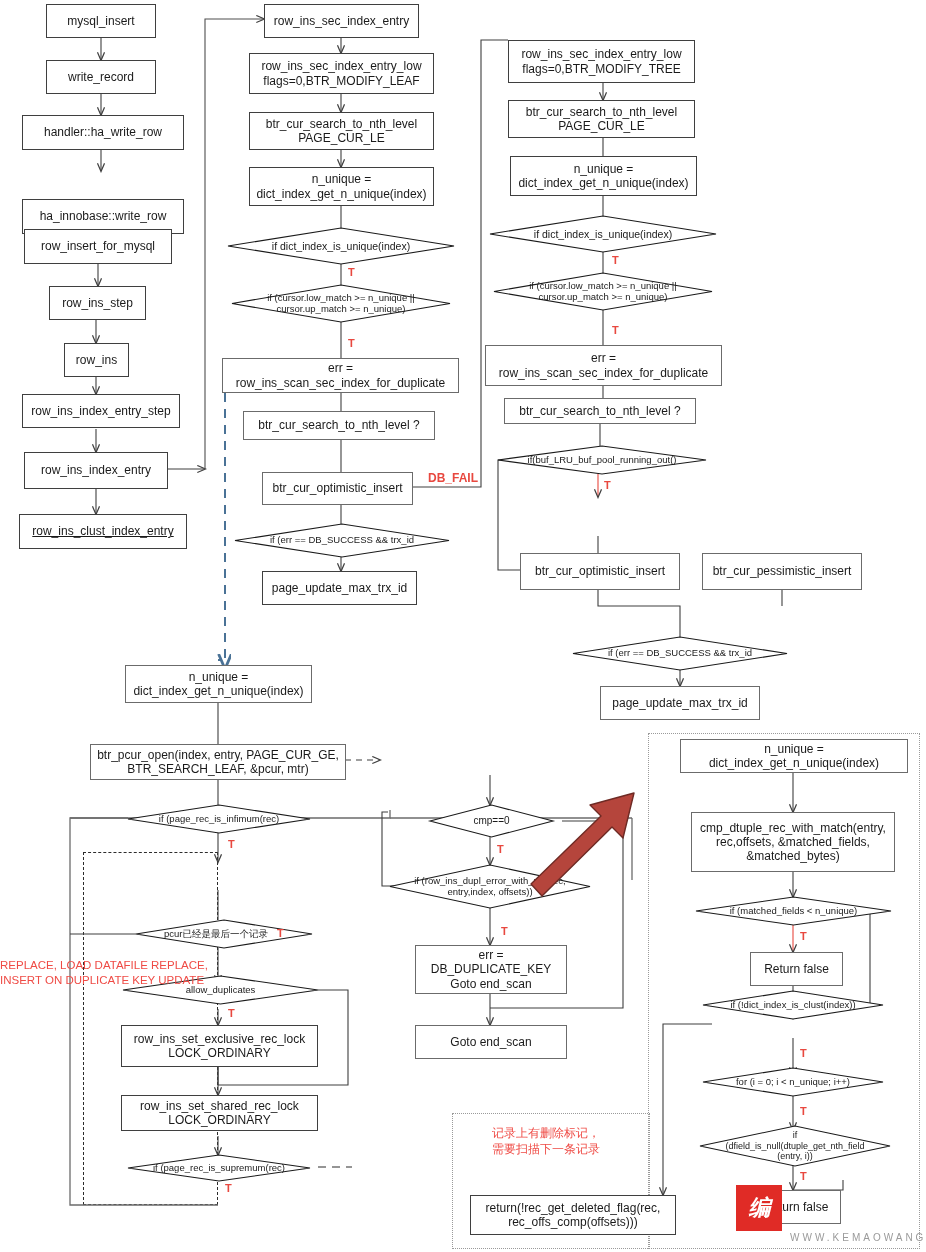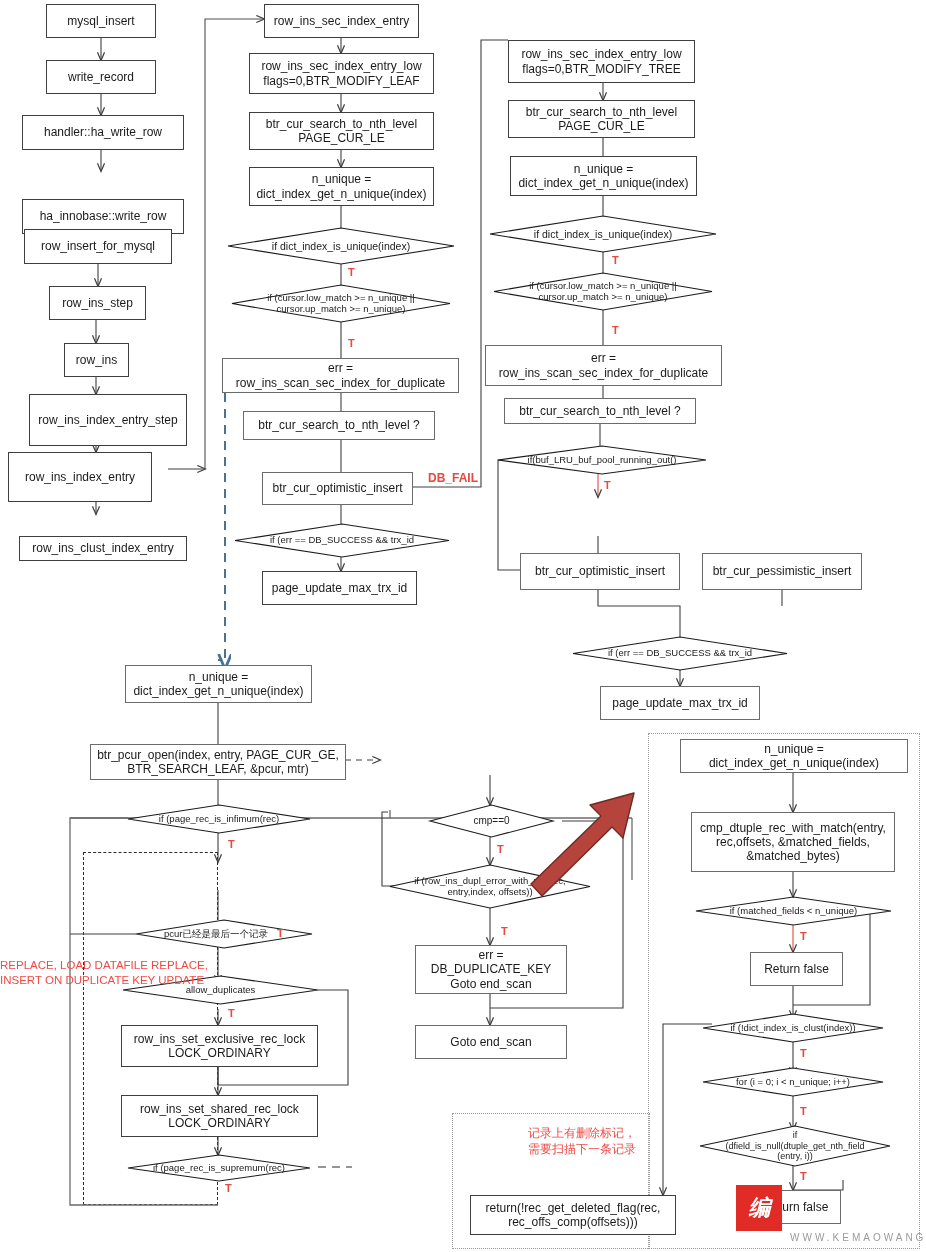--- a/index.html
+++ b/index.html
@@ -248,23 +248,23 @@
     </g>
   </svg>
 
   <div class="node" style="left:46px; top:4px; width:110px; height:34px; font-size:12px;">mysql_insert</div>
   <div class="node" style="left:46px; top:60px; width:110px; height:34px; font-size:12px;">write_record</div>
   <div class="node" style="left:22px; top:115px; width:162px; height:35px; font-size:12px;">handler::ha_write_row</div>
   <div class="node" style="left:22px; top:171px; width:162px; height:35px; font-size:12px;margin-top:28px;">ha_innobase::write_row</div>
   <div class="node" style="left:24px; top:229px; width:148px; height:35px; font-size:12px;">row_insert_for_mysql</div>
   <div class="node" style="left:49px; top:286px; width:97px; height:34px; font-size:12px;">row_ins_step</div>
   <div class="node" style="left:64px; top:343px; width:65px; height:34px; font-size:12px;">row_ins</div>
-  <div class="node" style="left:29px; top:394px; width:158px; height:52px; font-size:12px;">row_ins_index_entry_step</div>
-  <div class="node" style="left:8px; top:452px; width:144px; height:50px; font-size:12px;">row_ins_index_entry</div>
-  <div class="node" style="left:19px; top:536px; width:168px; height:25px; font-size:12px;">row_ins_clust_index_entry</div>
+  <div class="node" style="left:22px; top:394px; width:158px; height:34px; font-size:12px;">row_ins_index_entry_step</div>
+  <div class="node" style="left:24px; top:452px; width:144px; height:37px; font-size:12px;">row_ins_index_entry</div>
+  <div class="node" style="left:19px; top:514px; width:168px; height:35px; font-size:12px;text-decoration:underline;">row_ins_clust_index_entry</div>
 
   <div class="node" style="left:264px; top:4px; width:155px; height:34px; font-size:12px;">row_ins_sec_index_entry</div>
   <div class="node" style="left:249px; top:53px; width:185px; height:41px; font-size:12px;">row_ins_sec_index_entry_low
 flags=0,BTR_MODIFY_LEAF</div>
   <div class="node" style="left:249px; top:112px; width:185px; height:38px; font-size:12px;">btr_cur_search_to_nth_level
 PAGE_CUR_LE</div>
   <div class="node" style="left:249px; top:167px; width:185px; height:39px; font-size:12px;">n_unique =
 dict_index_get_n_unique(index)</div>
   <div class="node thick" style="left:222px; top:358px; width:237px; height:35px; font-size:12px;">err =
 row_ins_scan_sec_index_for_duplicate</div>
@@ -284,21 +284,21 @@
   <div class="node thick" style="left:520px; top:553px; width:160px; height:37px; font-size:12px;">btr_cur_optimistic_insert</div>
   <div class="node thick" style="left:702px; top:553px; width:160px; height:37px; font-size:12px;">btr_cur_pessimistic_insert</div>
   <div class="node thick" style="left:600px; top:686px; width:160px; height:34px; font-size:12px;">page_update_max_trx_id</div>
 
   <div class="node thick" style="left:125px; top:665px; width:187px; height:38px; font-size:12px;">n_unique =
 dict_index_get_n_unique(index)</div>
   <div class="node thick" style="left:90px; top:744px; width:256px; height:36px; font-size:12px;">btr_pcur_open(index, entry, PAGE_CUR_GE,
 BTR_SEARCH_LEAF, &amp;pcur, mtr)</div>
   <div class="node" style="left:121px; top:1025px; width:197px; height:42px; font-size:12px;">row_ins_set_exclusive_rec_lock
 LOCK_ORDINARY</div>
-  <div class="node" style="left:121px; top:1095px; width:197px; height:42px; font-size:12px;">row_ins_set_shared_rec_lock
+  <div class="node" style="left:121px; top:1095px; width:197px; height:36px; font-size:12px;">row_ins_set_shared_rec_lock
 LOCK_ORDINARY</div>
 
   <div class="node thick" style="left:415px; top:945px; width:152px; height:49px; font-size:12px;">err = DB_DUPLICATE_KEY
 Goto end_scan</div>
   <div class="node thick" style="left:415px; top:1025px; width:152px; height:34px; font-size:12px;">Goto end_scan</div>
 
   <div class="node thick" style="left:680px; top:739px; width:228px; height:34px; font-size:12px;">n_unique =
 dict_index_get_n_unique(index)</div>
   <div class="node thick" style="left:691px; top:812px; width:204px; height:60px; font-size:12px;">cmp_dtuple_rec_with_match(entry,
 rec,offsets, &amp;matched_fields,
@@ -392,21 +392,21 @@
     <div class="dtext" style="font-size:9.5px;">if (row_ins_dupl_error_with_rec(rec,
 entry,index, offsets))</div>
   </div>
 
   <div class="dia" style="left:696px; top:897px; width:195px; height:28px;">
     <svg width="195" height="28">
         <polygon points="0,14 97.5,0 195,14 97.5,28" fill="#ffffff" stroke="#1a1a1a" stroke-width="1.1"></polygon>
       </svg>
     <div class="dtext" style="font-size:9.5px;">if (matched_fields &lt; n_unique)</div>
   </div>
-  <div class="dia" style="left:703px; top:1014px; width:180px; height:28px;">
+  <div class="dia" style="left:703px; top:991px; width:180px; height:28px;">
     <svg width="180" height="28">
         <polygon points="0,14 90,0 180,14 90,28" fill="#ffffff" stroke="#1a1a1a" stroke-width="1.1"></polygon>
       </svg>
     <div class="dtext" style="font-size:9.5px;">if (!dict_index_is_clust(index))</div>
   </div>
   <div class="dia" style="left:703px; top:1068px; width:180px; height:28px;">
     <svg width="180" height="28">
         <polygon points="0,14 90,0 180,14 90,28" fill="#ffffff" stroke="#1a1a1a" stroke-width="1.1"></polygon>
       </svg>
     <div class="dtext" style="font-size:9.5px;">for (i = 0; i &lt; n_unique; i++)</div>
@@ -432,21 +432,21 @@
   <div class="tlabel" style="left:497px; top:843px; font-size:11px;">T</div>
   <div class="tlabel" style="left:501px; top:925px; font-size:11px;">T</div>
   <div class="tlabel" style="left:800px; top:930px; font-size:11px;">T</div>
   <div class="tlabel" style="left:800px; top:1047px; font-size:11px;">T</div>
   <div class="tlabel" style="left:800px; top:1105px; font-size:11px;">T</div>
   <div class="tlabel" style="left:800px; top:1170px; font-size:11px;">T</div>
   <div class="tlabel" style="left:428px; top:471px; font-size:12px;">DB_FAIL</div>
 
   <div class="redtext" style="left:0px; top:958px; width:290px; font-size:11.5px;">REPLACE, LOAD DATAFILE REPLACE,
 INSERT ON DUPLICATE KEY UPDATE</div>
-  <div class="redtext" style="left:492px; top:1126px; width:180px; font-size:12px; text-align:center;">记录上有删除标记，
+  <div class="redtext" style="left:492px; top:1126px; width:180px; font-size:12px; text-align:left;">记录上有删除标记，
 需要扫描下一条记录</div>
 
   <div id="watermark" style="left:736px; top:1185px;">
     <div id="wm-logo">编</div>
   </div>
   <div id="wm-sub" style="left:790px; top:1232px;">WWW.KEMAOWANG.ORG</div>
 
 </div>
 
 </body></html>

